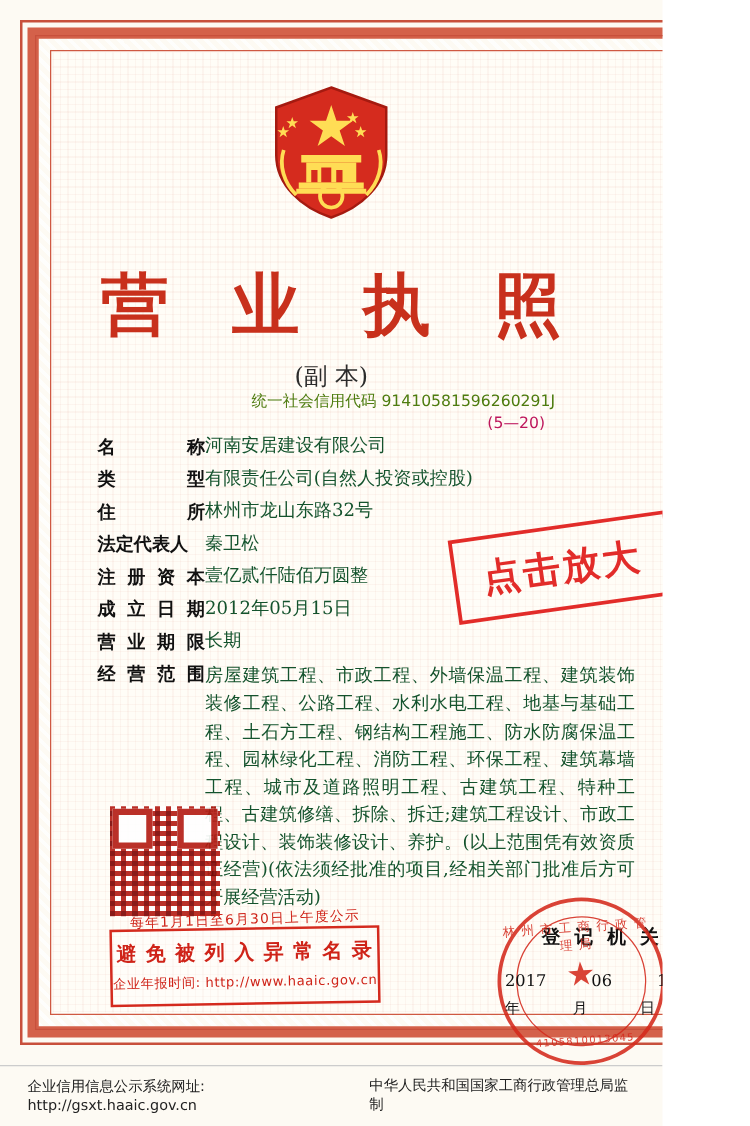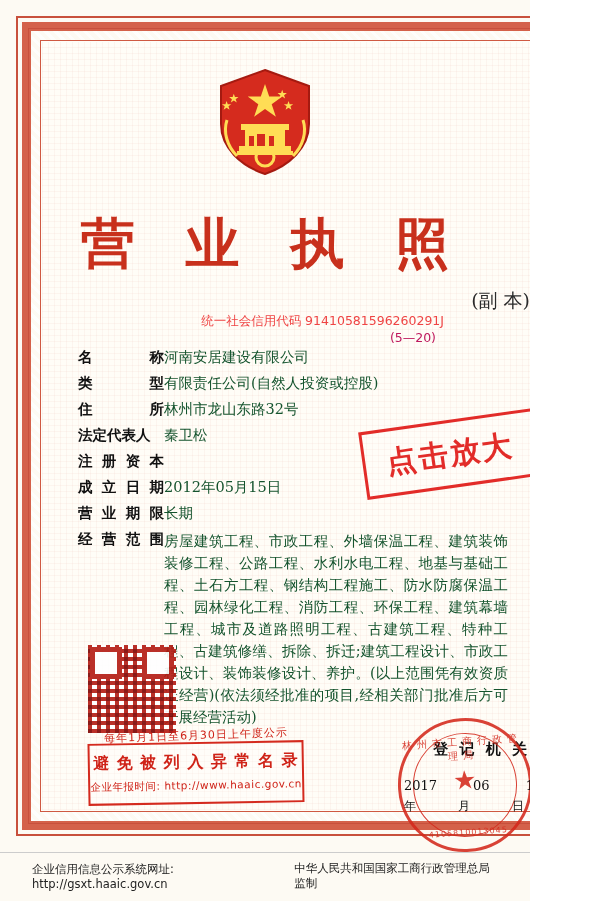--- a/index.html
+++ b/index.html
@@ -82,31 +82,31 @@
     font-weight: bold;
     font-size: 54px;
     letter-spacing: 16px;
     color: #c8301c;
     text-indent: 16px;
   }
   .subtitle {
     position: absolute;
     top: 288px;
     left: 0; right: 0;
-    text-align: right;
+    text-align: center;
     font-family: "DejaVu Serif", serif;
     font-size: 19px;
     color: #2b2b2b;
   }
   .credit-code {
     position: absolute;
     top: 313px;
     right: 86px;
     font-size: 12.5px;
-    color: #ef4444;
+    color: #4d7c0f;
     white-space: nowrap;
   }
   .serial {
     position: absolute;
     top: 330px;
     right: 94px;
     font-size: 12.5px;
     color: #be185d;
   }
 
@@ -309,21 +309,21 @@
     font-family: "DejaVu Serif", serif;
     font-size: 12px;
     color: #111;
   }
 
   
   .footer {
     position: absolute;
     left: 0; right: 0;
     top: 852px;
-    padding: 0 32px;
+    padding: 0 22px;
     display: flex;
     justify-content: space-between;
     align-items: center;
     font-size: 11.5px;
     color: #222;
     border-top: 1px solid #cccccc;
     padding-top: 8px;
     box-sizing: border-box;
   }
 </style>
@@ -404,20 +404,21 @@
       <div class="field-value">秦卫松</div>
     </div>
 
     <div class="field-row">
       <div class="field-label">
         <span>注</span>
         <span>册</span>
         <span>资</span>
         <span>本</span>
       </div>
+      <div class="field-value">壹亿贰仟陆佰万圆整</div>
     </div>
 
     <div class="field-row">
       <div class="field-label">
         <span>成</span>
         <span>立</span>
         <span>日</span>
         <span>期</span>
       </div>
       <div class="field-value">2012年05月15日</div>

